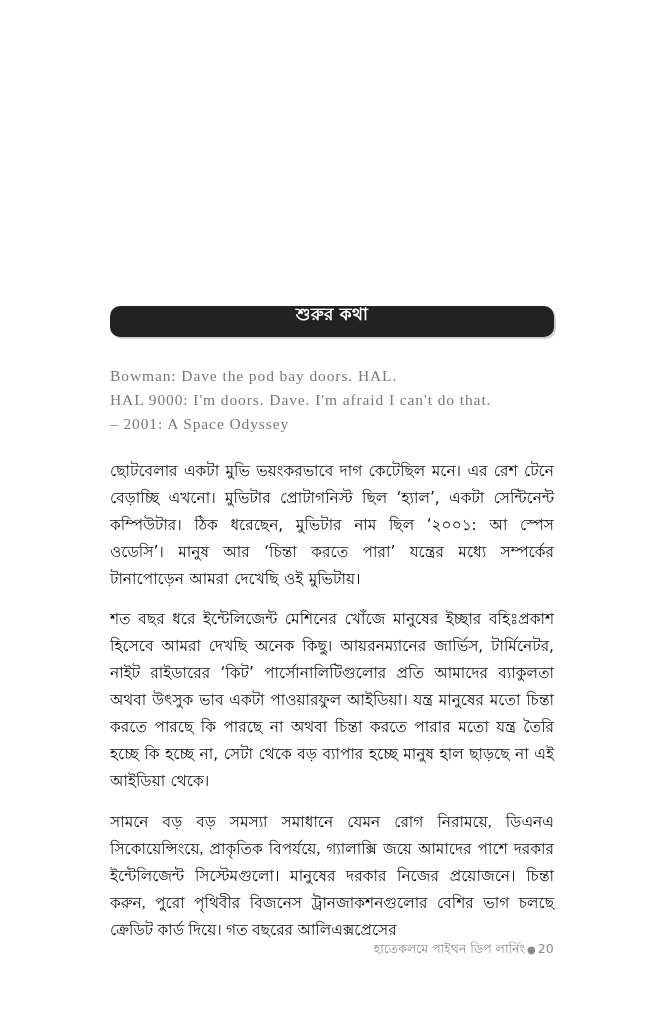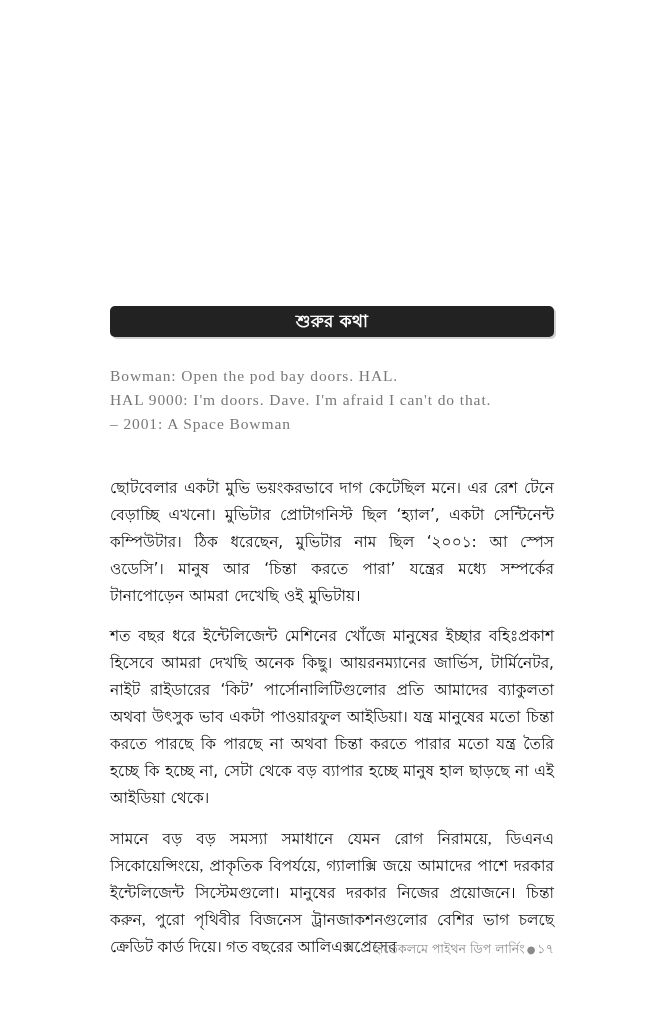--- a/index.html
+++ b/index.html
@@ -30,24 +30,24 @@
     left: 110px;
     top: 306px;
     width: 444px;
   }
 
   
   .chapter-banner {
     width: 444px;
     height: 31px;
     background: #222222;
-    border-radius: 5px;
+    border-radius: 10px;
     box-shadow: 2px 2px 0 rgba(0,0,0,0.18);
     display: flex;
-    align-items: center;
+    align-items: flex-start;
     justify-content: center;
     box-sizing: border-box;
   }
   .chapter-banner-title {
     color: #ffffff;
     font-family: "DejaVu Sans", "Liberation Sans", sans-serif;
     font-size: 17px;
     font-weight: bold;
     line-height: 1;
     letter-spacing: 0.3px;
@@ -62,21 +62,21 @@
     font-size: 15.5px;
     line-height: 24px;
     letter-spacing: 0.9px;
   }
   .epigraph-line {
     white-space: nowrap;
   }
 
   
   .body-text {
-    margin-top: 39px;
+    margin-top: 22px;
   }
   .para {
     font-family: "DejaVu Sans", "Liberation Sans", sans-serif;
     font-size: 15.4px;
     line-height: 27px;
     color: #111111;
     text-align: justify;
     text-justify: inter-word;
     margin: 0 0 13px 0;
     word-spacing: 0.5px;
@@ -113,30 +113,30 @@
 
 <div class="page">
 
   <div class="content">
 
     <div class="chapter-banner">
       <span class="chapter-banner-title">শুরুর কথা</span>
     </div>
 
     <div class="epigraph">
-      <div class="epigraph-line">Bowman: Open the pod bay doors. HAL.</div>
+      <div class="epigraph-line">Bowman: Dave the pod bay doors. HAL.</div>
       <div class="epigraph-line">HAL 9000: I'm doors. Dave. I'm afraid I can't do that.</div>
-      <div class="epigraph-line">– 2001: A Space Bowman</div>
+      <div class="epigraph-line">– 2001: A Space Odyssey</div>
     </div>
 
     <div class="body-text">
       <p class="para">ছোটবেলার একটা মুভি ভয়ংকরভাবে দাগ কেটেছিল মনে। এর রেশ টেনে বেড়াচ্ছি এখনো। মুভিটার প্রোটাগনিস্ট ছিল ‘হ্যাল’, একটা সেন্টিনেন্ট কম্পিউটার। ঠিক ধরেছেন, মুভিটার নাম ছিল ‘২০০১: আ স্পেস ওডেসি’। মানুষ আর ‘চিন্তা করতে পারা’ যন্ত্রের মধ্যে সম্পর্কের টানাপোড়েন আমরা দেখেছি ওই মুভিটায়।</p>
       <p class="para">শত বছর ধরে ইন্টেলিজেন্ট মেশিনের খোঁজে মানুষের ইচ্ছার বহিঃপ্রকাশ হিসেবে আমরা দেখছি অনেক কিছু। আয়রনম্যানের জার্ভিস, টার্মিনেটর, নাইট রাইডারের ‘কিট’ পার্সোনালিটিগুলোর প্রতি আমাদের ব্যাকুলতা অথবা উৎসুক ভাব একটা পাওয়ারফুল আইডিয়া। যন্ত্র মানুষের মতো চিন্তা করতে পারছে কি পারছে না অথবা চিন্তা করতে পারার মতো যন্ত্র তৈরি হচ্ছে কি হচ্ছে না, সেটা থেকে বড় ব্যাপার হচ্ছে মানুষ হাল ছাড়ছে না এই আইডিয়া থেকে।</p>
       <p class="para">সামনে বড় বড় সমস্যা সমাধানে যেমন রোগ নিরাময়ে, ডিএনএ সিকোয়েন্সিংয়ে, প্রাকৃতিক বিপর্যয়ে, গ্যালাক্সি জয়ে আমাদের পাশে দরকার ইন্টেলিজেন্ট সিস্টেমগুলো। মানুষের দরকার নিজের প্রয়োজনে। চিন্তা করুন, পুরো পৃথিবীর বিজনেস ট্রানজাকশনগুলোর বেশির ভাগ চলছে ক্রেডিট কার্ড দিয়ে। গত বছরের আলিএক্সপ্রেসের</p>
     </div>
 
   </div>
 
   <div class="footer">
-    <span>হাতেকলমে পাইথন ডিপ লার্নিং</span><span class="footer-sep">●</span><span class="footer-page-number">১৭</span>
+    <span>হাতেকলমে পাইথন ডিপ লার্নিং</span><span class="footer-sep">●</span><span class="footer-page-number">20</span>
   </div>
 
 </div>
 
 </body></html>

